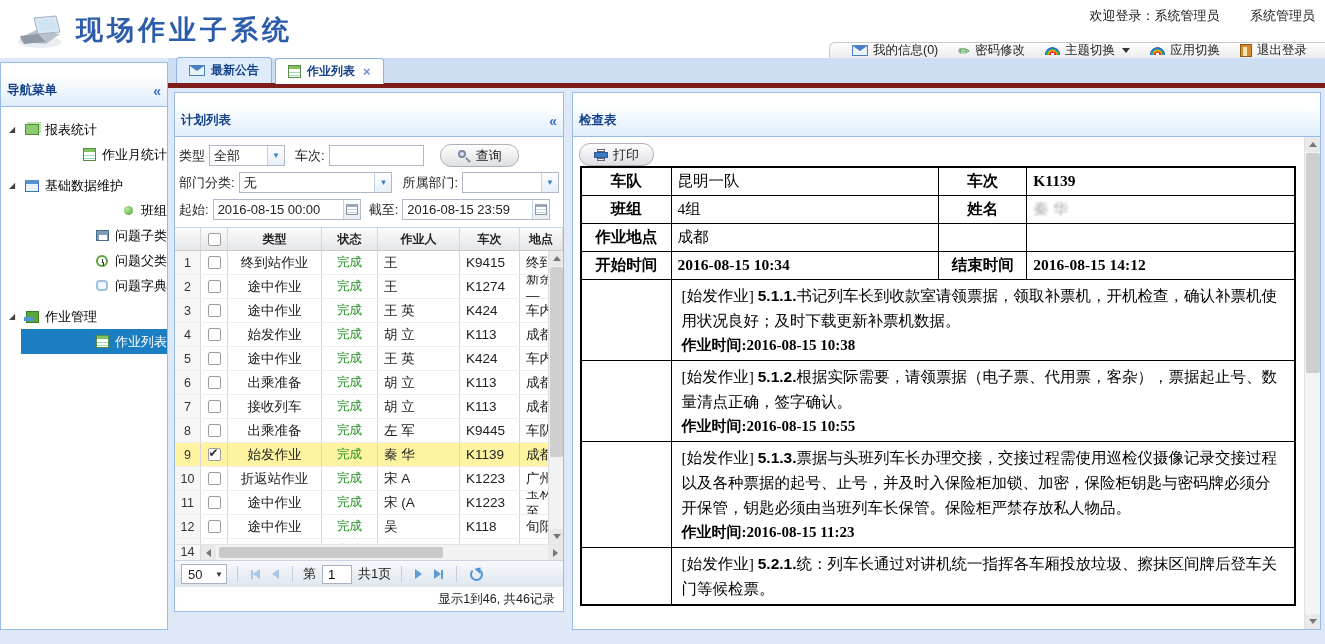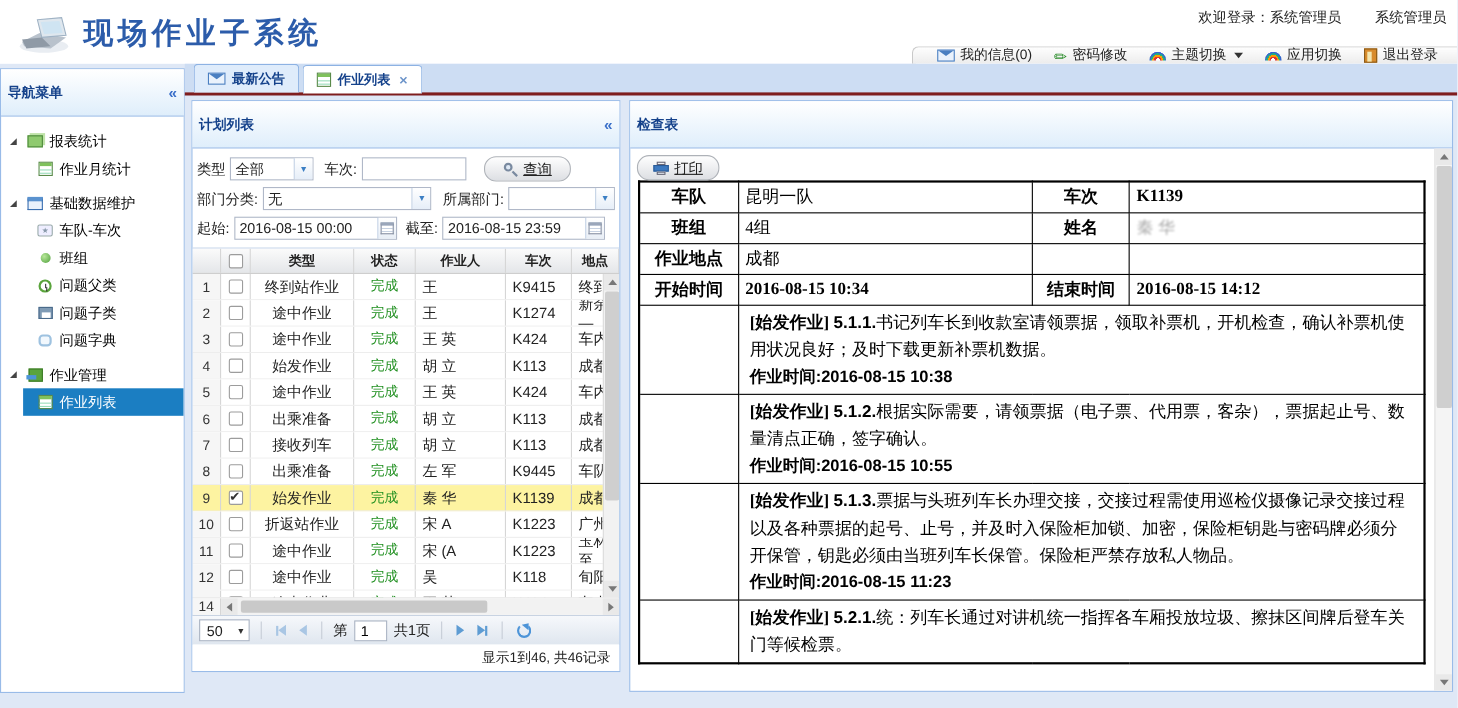--- a/index.html
+++ b/index.html
@@ -16,55 +16,55 @@
   .top-toolbar { position:absolute; right:0; bottom:0; height:16px; display:flex; align-items:center;
     background:linear-gradient(#fefefe,#ececec); border:1px solid #c9c9c9; border-right:none; border-bottom:none;
     border-top-left-radius:6px; padding:0 8px 0 12px; }
   .tb-item { display:flex; align-items:center; gap:5px; padding:0 10px; cursor:pointer; color:#222; font-size:12.5px; white-space:nowrap; }
   .caret-down { width:0; height:0; border-left:4px solid transparent; border-right:4px solid transparent; border-top:5px solid #333; margin-left:2px; }
 
   
   .main { position:absolute; top:58px; left:0; width:1325px; height:572px; display:flex; }
   
   .sidebar { width:168px; background:#fff; border:1px solid #99bbe8; display:flex; flex-direction:column; margin-top:4px; }
-  .panel-hd { height:43px; background:linear-gradient(#ffffff,#dfeefb); border-bottom:1px solid #99bbe8;
-    display:flex; align-items:center; padding:0 6px; color:#15428b; font-weight:bold; font-size:12.5px; }
+  .panel-hd { height:32px; background:linear-gradient(#ffffff,#dfeefb); border-bottom:1px solid #99bbe8;
+    display:flex; align-items:center; padding:0 6px; color:#15428b; font-weight:bold; font-size:12.5px;margin-top:12px; }
   .panel-hd .sp { flex:1; }
   .collapse-ic { color:#3a6fc9; font-size:14px; font-weight:bold; cursor:pointer; }
   .tree { flex:1; padding-top:10px; overflow:hidden; }
   .tnode { display:flex; align-items:center; gap:5px; height:25px; padding-left:8px; cursor:pointer; font-size:13px; color:#000; }
-  .tnode.child { padding-left:32px; }
+  .tnode.child { padding-left:32px;justify-content:flex-end; }
   .tnode.parent { margin-top:6px; }
   .tnode.first { margin-top:0; }
   .expander { color:#444; font-size:8px; width:10px; }
   .tnode.selected { background:#1b7ec2; color:#fff; margin:0 0 0 20px; padding-left:12px; }
   .ticon { width:16px; height:16px; display:inline-flex; align-items:center; justify-content:center; }
 
   
   .content-col { flex:1; display:flex; flex-direction:column; }
-  .tabbar { height:30px; background:#cdddf3; border-bottom:3px solid #7f1d1d; display:flex; align-items:flex-end; padding-left:8px; gap:3px; }
+  .tabbar { height:30px; background:#cdddf3; border-bottom:5px solid #7f1d1d; display:flex; align-items:flex-end; padding-left:8px; gap:3px; }
   .tab { height:26px; display:flex; align-items:center; gap:6px; padding:0 12px; border:1px solid #8db2e3; border-bottom:none;
     border-radius:4px 4px 0 0; background:#dfecfb; color:#15428b; font-weight:bold; cursor:pointer; }
   .tab.active { background:#fff; position:relative; top:1px; }
   .tab .close-x { color:#6b93c9; font-weight:bold; font-size:13px; margin-left:2px; cursor:pointer; }
   .content { flex:1; display:flex; padding:4px 4px 12px 6px; gap:8px; background:#dfe8f6; }
 
   
   .plan-panel { width:390px; height:520px; background:#fff; border:1px solid #99bbe8; display:flex; flex-direction:column; }
   .filters { padding:5px 4px 4px 4px; border-bottom:1px solid #c5d5ea; font-size:13px; }
   .frow { display:flex; align-items:center; height:27px; gap:4px; white-space:nowrap; }
   .combo, .txtinput, .datefield { height:21px; border:1px solid #b0b8c8; background:#fff; display:flex; align-items:center; font-size:13px; }
   .combo .val { flex:1; padding:0 4px; overflow:hidden; }
   .trigger { width:17px; height:100%; border-left:1px solid #c3d2e5; background:linear-gradient(#fff,#e6eef8); display:flex; align-items:center; justify-content:center; color:#3c7fc4; font-size:8px; cursor:pointer; }
   .txtinput { width:95px; padding:0 4px; }
   .datefield { width:148px; }
   .datefield .val { flex:1; padding:0 4px; font-size:13px; }
   .cal-ic { width:17px; height:100%; border-left:1px solid #c3d2e5; background:linear-gradient(#fff,#e8eef6); display:flex; align-items:center; justify-content:center; cursor:pointer; }
   .btn-pill { height:23px; border:1px solid #aeb2b8; border-radius:11px; background:linear-gradient(#fefefe,#dddfe3);
-    display:inline-flex; align-items:center; gap:5px; padding:0 16px; cursor:pointer; font-size:13px; color:#222;text-decoration:underline; }
+    display:inline-flex; align-items:center; gap:5px; padding:0 16px; cursor:pointer; font-size:13px; color:#222; }
 
   .grid { flex:1; display:flex; flex-direction:column; position:relative; overflow:hidden; }
   .ghead { display:flex; height:23px; background:linear-gradient(#fbfbfb,#e4e6e9); border-bottom:1px solid #c9c9c9; font-weight:bold; }
   .gc { border-right:1px solid #d6d6d6; display:flex; align-items:center; justify-content:center; overflow:hidden; }
   .c-num { width:26px; } .c-chk { width:27px; } .c-type { width:94px; } .c-status { width:56px; }
   .c-person { width:82px; justify-content:flex-start; padding-left:6px; } .c-train { width:60px; justify-content:flex-start; padding-left:6px; }
   .c-place { flex:1; justify-content:flex-start; padding-left:6px; }
   .ghead .gc { justify-content:center; padding-left:0; }
   .gbody { flex:1; position:relative; overflow:hidden; }
   .grow { display:flex; height:24px; border-bottom:1px solid #ededed; font-size:13.5px; cursor:pointer; background:#fff; }
@@ -111,22 +111,22 @@
   .doc-title { text-align:center; font-family:"Liberation Serif",serif; font-size:23px; font-weight:bold; color:#000; margin:26px 0 16px 0; letter-spacing:1px; }
   table.doc { width:99%; border-collapse:collapse; border:2px solid #000; margin-left:1px; }
   table.doc td { border:1px solid #000; font-family:"Liberation Serif",serif; font-size:15.5px; color:#000; }
   td.lbl { width:90px; text-align:center; font-weight:bold; font-size:16px; height:28px; }
   td.lbl2 { width:88px; text-align:center; font-weight:bold; font-size:16px; }
   td.val { padding:2px 6px; } td.val2 { width:268px; padding:2px 6px; }
   .tval { font-family:"Liberation Sans",sans-serif; font-weight:bold; font-size:15px; }
   .blurred { opacity:.35; filter:blur(1px); }
   td.spacer { width:90px; }
   td.item { padding:3px 10px 3px 10px; line-height:25px; }
-  .itag { font-weight:bold; } .icode { font-family:"Liberation Sans",sans-serif; font-weight:bold; }
-  .itime { font-family:Liberation Sans, sans-serif; font-weight:bold; font-size:15px; line-height:24px; }
+  .itag { font-weight:normal; } .icode { font-family:"Liberation Sans",sans-serif; font-weight:bold; }
+  .itime { font-family:Liberation Serif, serif; font-weight:bold; font-size:15px; line-height:24px; }
 
   
   .footer { position:absolute; left:0; bottom:0; width:1325px; height:14px; background:#e7edf6; display:flex; align-items:center; justify-content:center; color:#555; font-weight:bold; font-size:11.5px; }
 
   
   .ic-env { width:16px; height:11px; border:1px solid #4a7fc1; background:#eaf2fc; position:relative; }
   .ic-env::after { content:""; position:absolute; left:0; top:0; border-left:7px solid transparent; border-right:7px solid transparent; border-top:5px solid #4a7fc1; }
   .ic-pencil { color:#2f8f2f; font-size:14px; }
   .ic-rainbow { width:15px; height:8px; border-radius:8px 8px 0 0;
     background:radial-gradient(circle at 50% 100%, #fff 0 2px, #d33 2px 3.5px, #f90 3.5px 5px, #2a8 5px 6.5px, #36c 6.5px 8px, transparent 8px); }
@@ -226,41 +226,35 @@
         </div>
         <div class="tnode parent">
           <span class="expander">◢</span>
           <span class="ticon">
               <span class="ic-window"></span>
             </span>
           <span>基础数据维护</span>
         </div>
         <div class="tnode child">
           <span class="ticon">
-              <span class="ic-card">★</span>
-            </span>
-          <span>车队-车次</span>
+              <span class="ic-dot"></span>
+            </span>
+          <span>班组</span>
         </div>
         <div class="tnode child">
           <span class="ticon">
-              <span class="ic-dot"></span>
-            </span>
-          <span>班组</span>
+              <span class="ic-disk"></span>
+            </span>
+          <span>问题子类</span>
         </div>
         <div class="tnode child">
           <span class="ticon">
               <span class="ic-clock"></span>
             </span>
           <span>问题父类</span>
-        </div>
-        <div class="tnode child">
-          <span class="ticon">
-              <span class="ic-disk"></span>
-            </span>
-          <span>问题子类</span>
         </div>
         <div class="tnode child">
           <span class="ticon">
               <span class="ic-round"></span>
             </span>
           <span>问题字典</span>
         </div>
         <div class="tnode parent">
           <span class="expander">◢</span>
           <span class="ticon">

